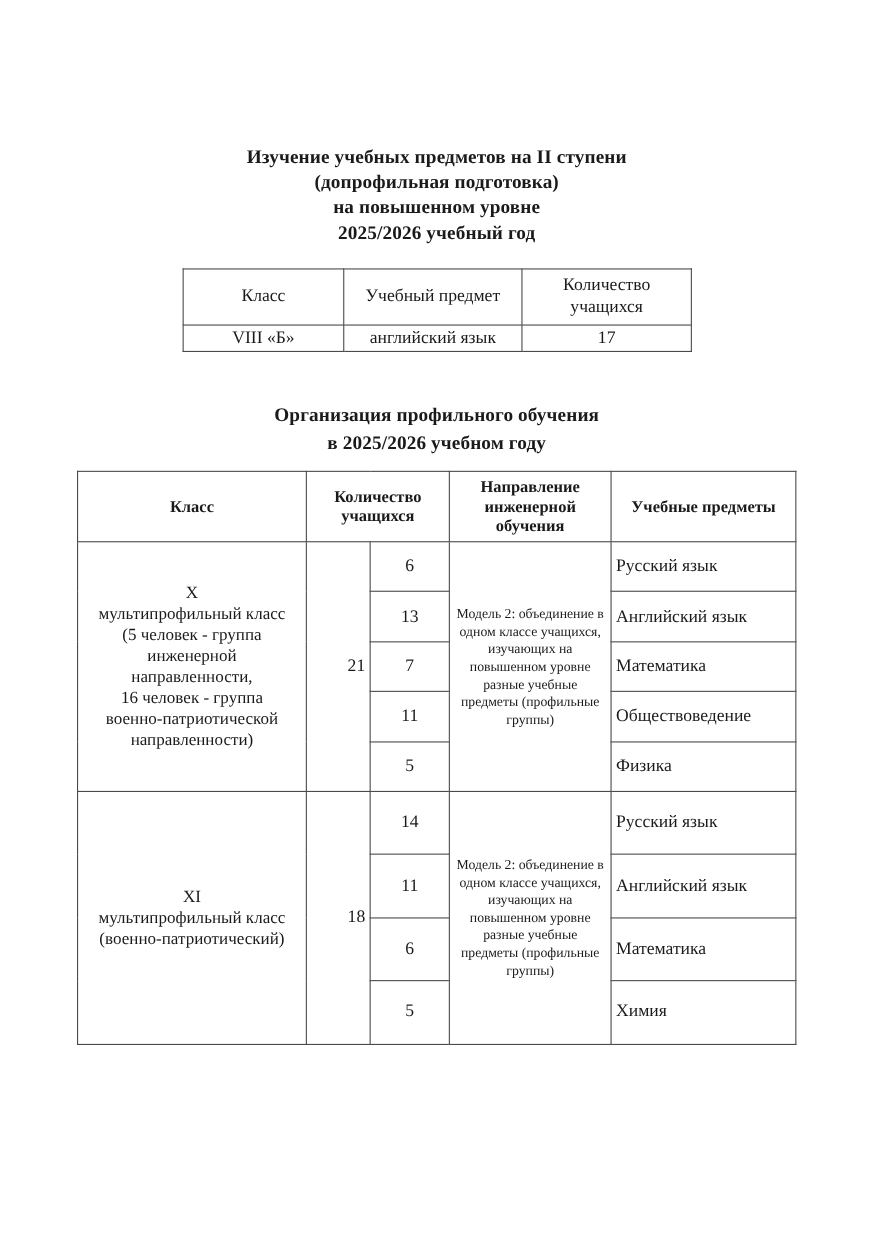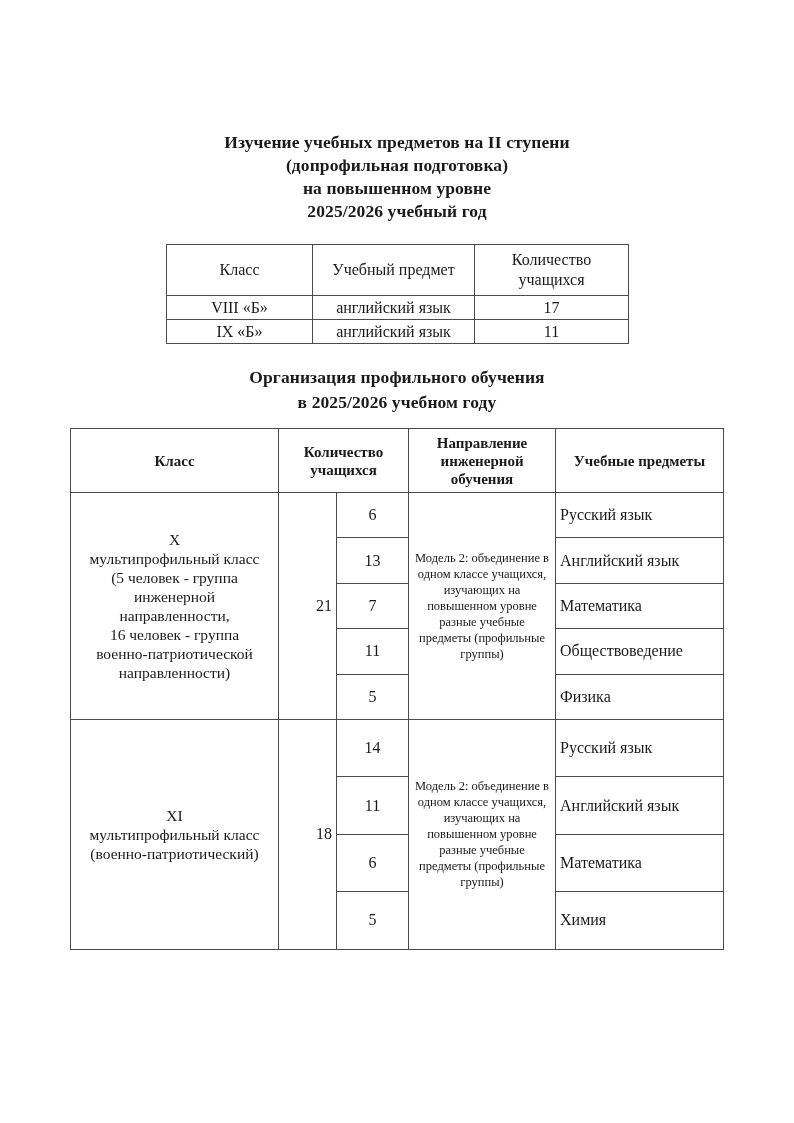--- a/index.html
+++ b/index.html
@@ -154,25 +154,20 @@
         <td>Класс</td>
         <td>Учебный предмет</td>
         <td>Количество учащихся</td>
       </tr>
     </thead>
     <tbody>
       <tr>
         <td>VIII «Б»</td>
         <td>английский язык</td>
         <td>17</td>
-      </tr>
-      <tr>
-        <td>IX «Б»</td>
-        <td>английский язык</td>
-        <td>11</td>
       </tr>
     </tbody>
   </table>
 
   <div class="title-block" id="title-2">
     <span class="title-line">Организация профильного обучения</span>
     <span class="title-line">в 2025/2026 учебном году</span>
   </div>
 
   <table id="table-2">

